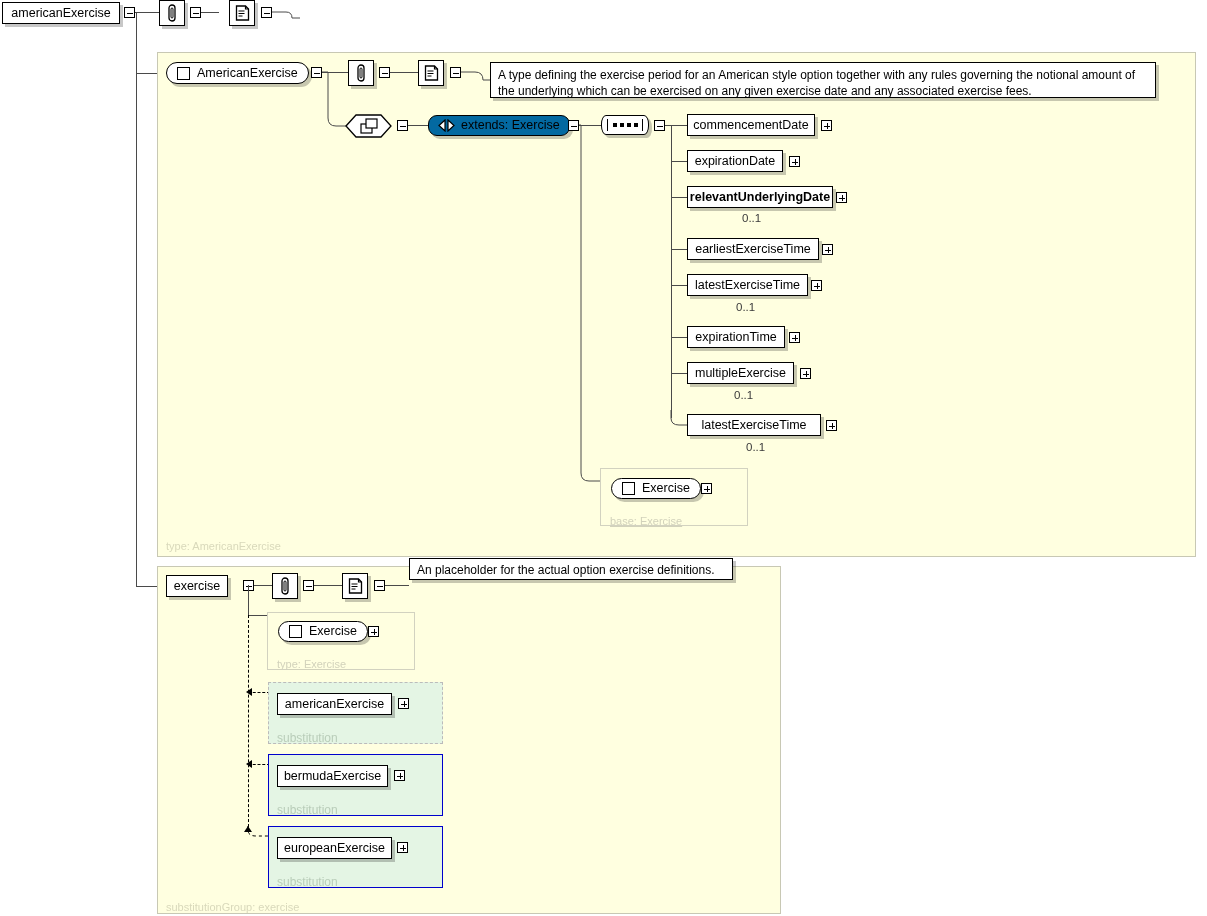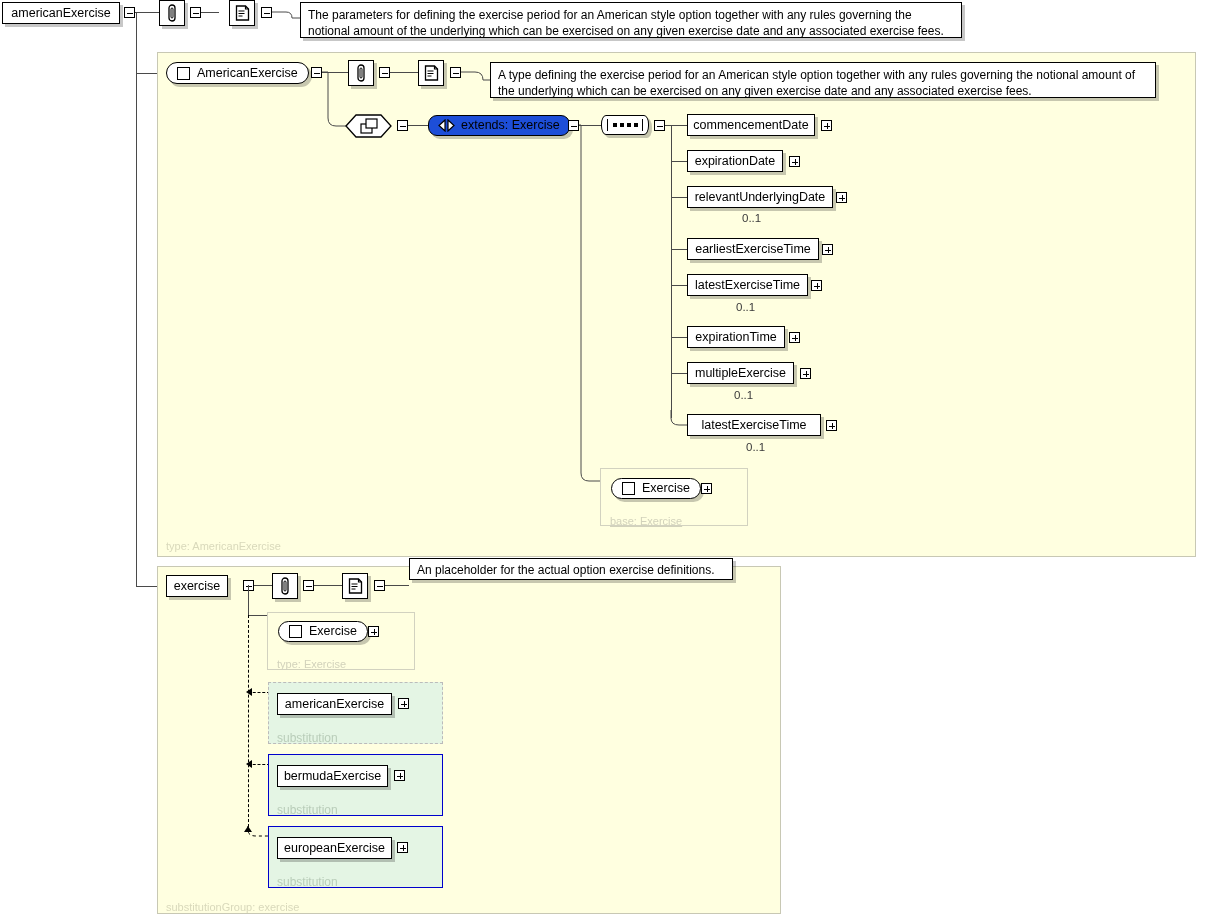--- a/index.html
+++ b/index.html
@@ -27,21 +27,21 @@
         font-size:12.5px;white-space:nowrap;padding:0 6px;line-height:1;}
 
   
   .cap{position:absolute;box-sizing:border-box;background:#ffffff;border:1px solid #000;
        border-radius:11px;box-shadow:3px 3px 0 rgba(0,0,0,0.22);
        display:flex;align-items:center;font-size:12.5px;white-space:nowrap;
        padding:0 10px;line-height:1;gap:7px;}
   .cap .sq{width:11px;height:11px;border:1.6px solid #000;background:#fff;flex:none;}
 
   
-  .excap{position:absolute;box-sizing:border-box;background:#1d4ed8;border:1px solid #000;
+  .excap{position:absolute;box-sizing:border-box;background:#0369a1;border:1px solid #000;
          border-radius:9px;box-shadow:3px 3px 0 rgba(0,0,0,0.22);
          display:flex;align-items:center;font-size:12.5px;white-space:nowrap;
          padding:0 9px;line-height:1;gap:6px;}
 
   
   .icobox{position:absolute;box-sizing:border-box;width:26px;height:26px;background:#fff;
           border:1.4px solid #000;box-shadow:3px 3px 0 rgba(0,0,0,0.22);
           display:flex;align-items:center;justify-content:center;}
 
   
@@ -110,21 +110,20 @@
       <path d="M11.5 2 v3 h3" fill="none" stroke="#000" stroke-width="1.2"></path>
       <path d="M4.5 7 h6 M4.5 9.5 h6 M4.5 12 h4" stroke="#000" stroke-width="1"></path>
     </svg>
   </div>
 
   <div class="tog" style="left:261px;top:7px;"></div>
   <svg class="curve" style="left:272px;top:6px;width:30px;height:18px;">
     <path d="M0 6 H14 Q20 6 20 12 H28" fill="none" stroke="#4a4a4a" stroke-width="1"></path>
   </svg>
 
-  <div class="note" style="left:300px;top:2px;width:662px;height:36px;">The parameters for defining the exercise period for an American style option together with any rules governing the notional amount of the underlying which can be exercised on any given exercise date and any associated exercise fees.</div>
 
   <div class="ln lnv" style="left:136px;top:12px;height:574px;"></div>
   <div class="ln lnh" style="left:136px;top:73px;width:30px;"></div>
   <div class="ln lnh" style="left:136px;top:586px;width:30px;"></div>
 
   <div class="panel" style="left:157px;top:52px;width:1039px;height:505px;"></div>
   <div class="panel-label" style="left:166px;top:540px;">type: AmericanExercise</div>
 
   <div class="cap" style="left:166px;top:62px;height:22px;">
     <span class="sq"></span>
@@ -203,21 +202,21 @@
   <div class="ln lnh" style="left:665px;top:125px;width:22px;"></div>
 
   <div class="nbox" style="left:687px;top:114px;width:128px;height:22px;">commencementDate</div>
   <div class="tog plus" style="left:821px;top:120px;"></div>
 
   <div class="ln lnh" style="left:671px;top:161px;width:16px;"></div>
   <div class="nbox" style="left:687px;top:150px;width:96px;height:22px;">expirationDate</div>
   <div class="tog plus" style="left:789px;top:156px;"></div>
 
   <div class="ln lnh" style="left:671px;top:197px;width:16px;"></div>
-  <div class="nbox" style="left:687px;top:186px;width:146px;height:22px;">relevantUnderlyingDate</div>
+  <div class="nbox" style="left:687px;top:186px;width:146px;height:22px;font-weight:bold;">relevantUnderlyingDate</div>
   <div class="tog plus" style="left:836px;top:192px;"></div>
   <div class="card" style="left:742px;top:212px;">0..1</div>
 
   <div class="ln lnh" style="left:671px;top:249px;width:16px;"></div>
   <div class="nbox" style="left:687px;top:238px;width:132px;height:22px;">earliestExerciseTime</div>
   <div class="tog plus" style="left:822px;top:244px;"></div>
 
   <div class="ln lnh" style="left:671px;top:285px;width:16px;"></div>
   <div class="nbox" style="left:687px;top:274px;width:121px;height:22px;">latestExerciseTime</div>
   <div class="tog plus" style="left:811px;top:280px;"></div>

